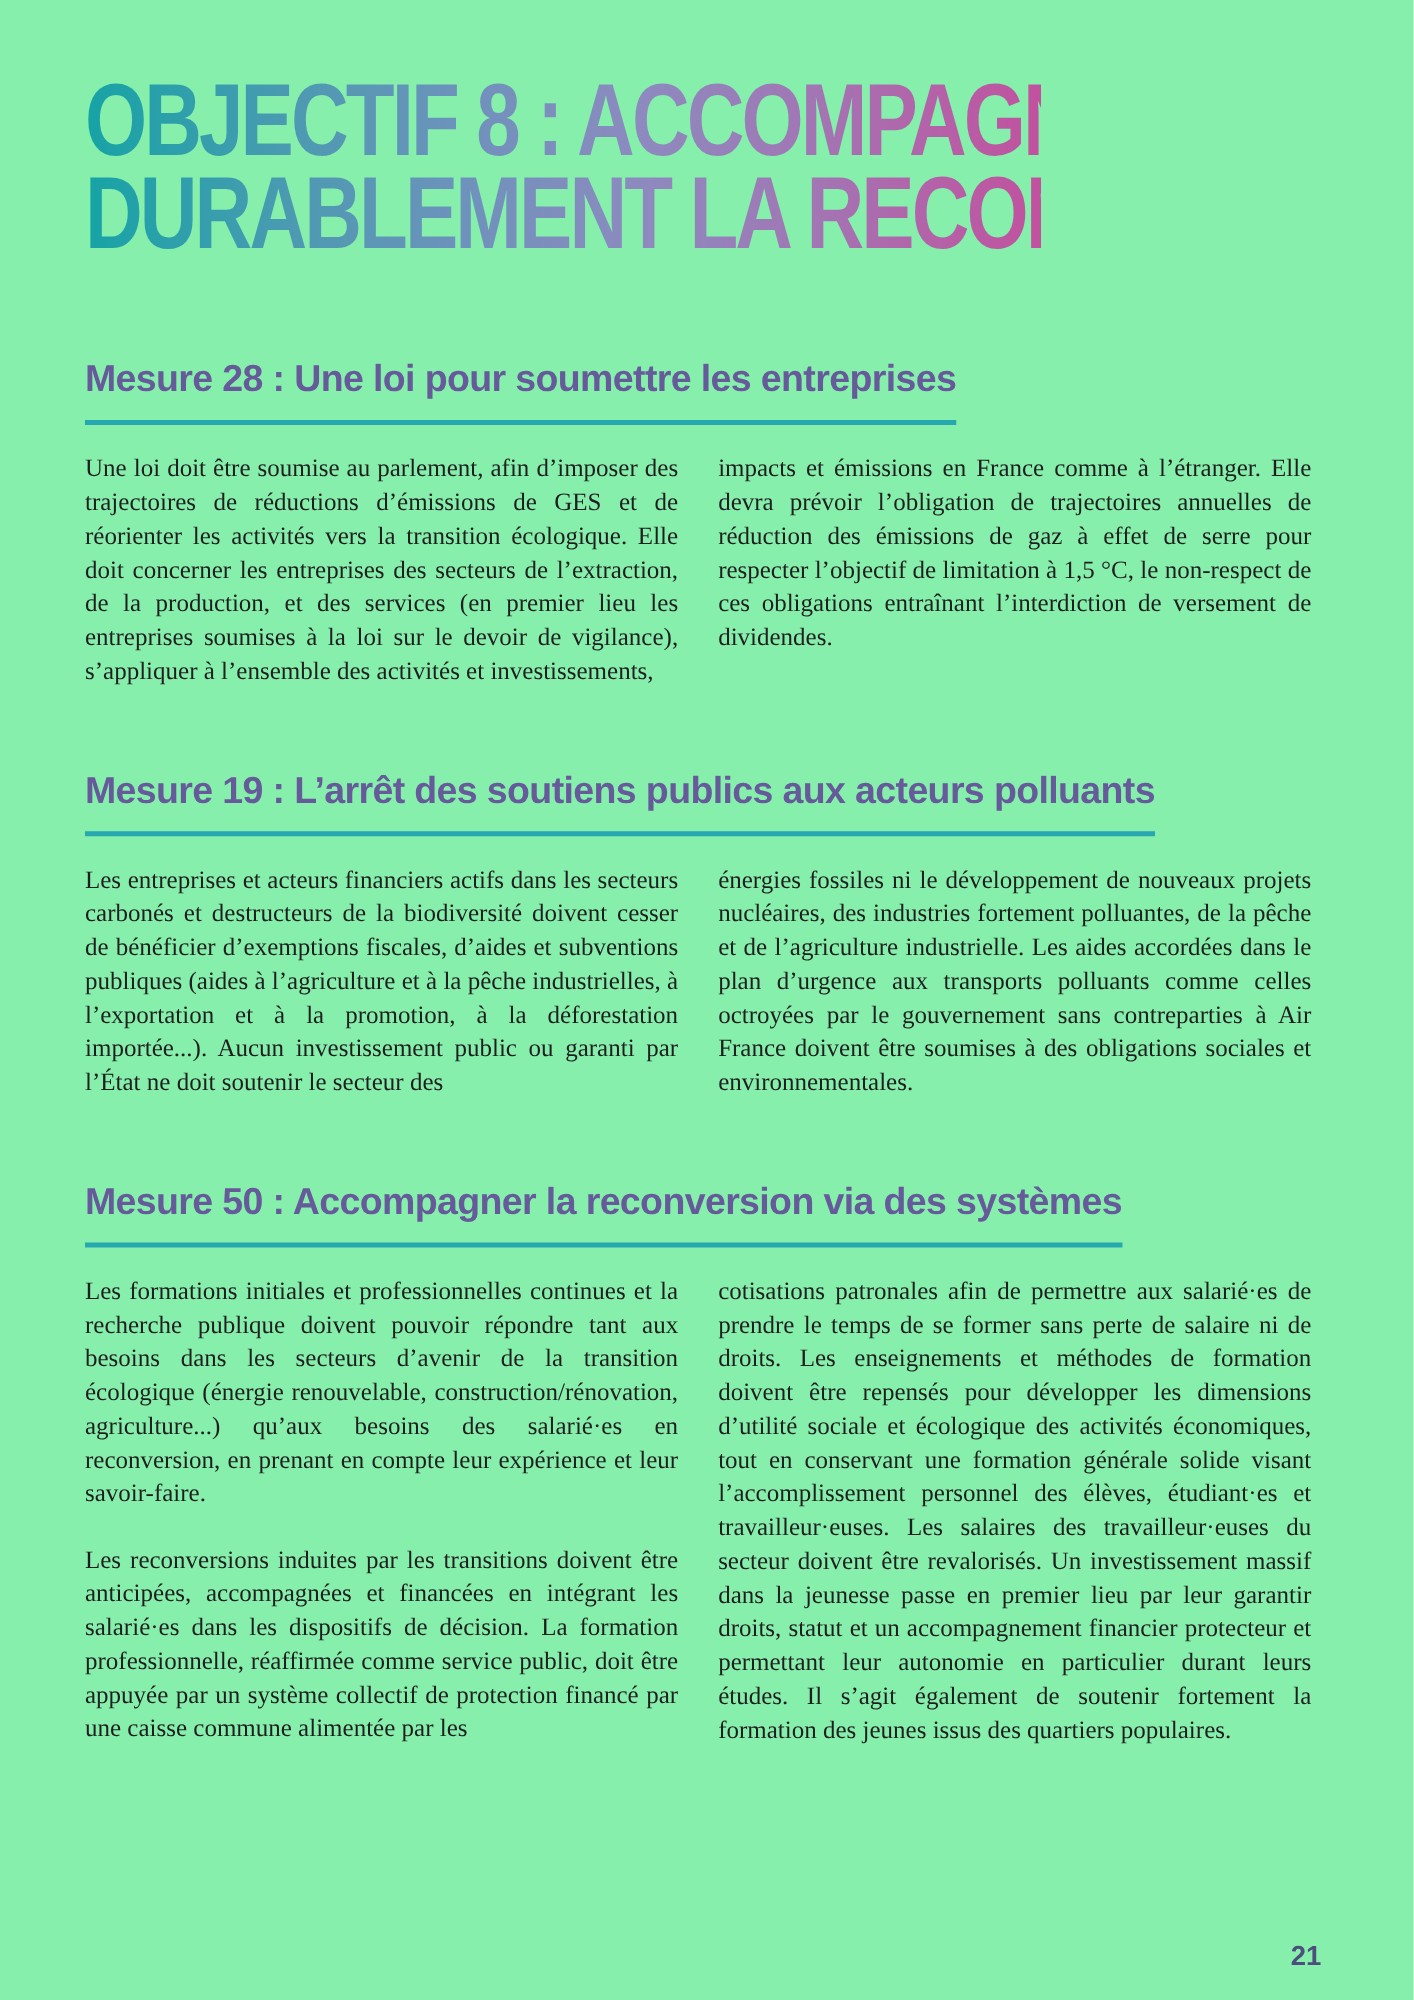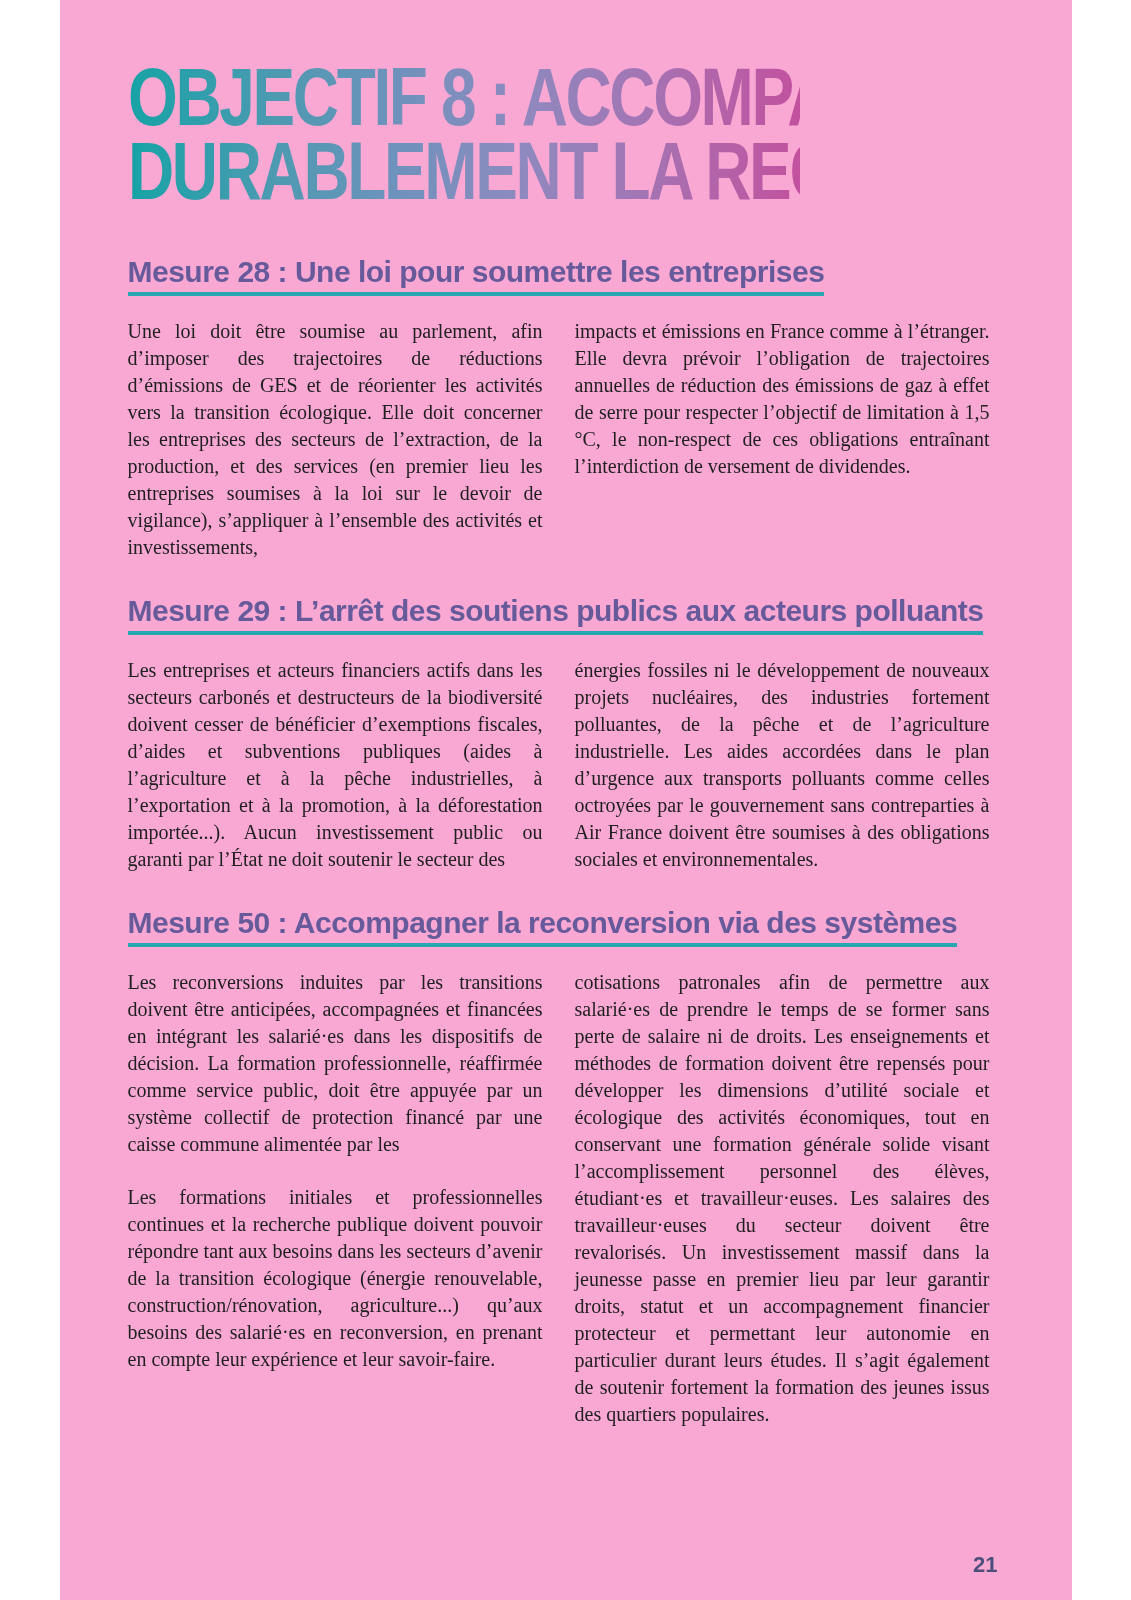--- a/index.html
+++ b/index.html
@@ -1,22 +1,22 @@
 <!DOCTYPE html>
 <html lang="fr"><head>
 <meta charset="utf-8">
 <title>Objectif 8</title>
 <style>
   html, body { margin: 0; padding: 0; background: #ffffff; }
   .page {
     position: relative;
-    width: 1012px;
+    width: 1131px;
     height: 1600px;
     margin: 0 auto;
-    background: #f9a8d4;
+    background: #86efac;
     overflow: hidden;
     font-family: "Liberation Serif", serif;
   }
   .content { padding: 60px 82px 0 68px; }
 
   
   .page-title {
     margin: 0 0 44px 0;
     font-family: "Liberation Sans", sans-serif;
     font-weight: bold;
@@ -46,21 +46,22 @@
     font-weight: bold;
     font-size: 30px;
     line-height: 1.34;
     letter-spacing: -0.5px;
     color: #665a9b;
     margin: 0 0 22px 0;
   }
   .mesure-heading .hline {
     display: inline-block;
     border-bottom: 4px solid #27a8b0;
-    padding-bottom: 0;
+    padding-bottom: 12px;
+    margin-top: 32px;
   }
   section + section .mesure-heading { margin-top: 30px; }
 
   
   .columns { display: flex; gap: 32px; }
   .col {
     flex: 1 1 0;
     text-align: justify;
     font-size: 20px;
     line-height: 27px;
@@ -93,37 +94,37 @@
         <div class="col">
           <p>Une loi doit être soumise au parlement, afin d’imposer des trajectoires de réductions d’émissions de GES et de réorienter les activités vers la transition écologique. Elle doit concerner les entreprises des secteurs de l’extraction, de la production, et des services (en premier lieu les entreprises soumises à la loi sur le devoir de vigilance), s’appliquer à l’ensemble des activités et investissements,</p>
         </div>
         <div class="col">
           <p>impacts et émissions en France comme à l’étranger. Elle devra prévoir l’obligation de trajectoires annuelles de réduction des émissions de gaz à effet de serre pour respecter l’objectif de limitation à 1,5 °C, le non-respect de ces obligations entraînant l’interdiction de versement de dividendes.</p>
         </div>
       </div>
     </section>
 
     <section>
-      <h2 class="mesure-heading"><span class="hline">Mesure 29 : L’arrêt des soutiens publics aux acteurs polluants</span></h2>
+      <h2 class="mesure-heading"><span class="hline">Mesure 19 : L’arrêt des soutiens publics aux acteurs polluants</span></h2>
       <div class="columns">
         <div class="col">
           <p>Les entreprises et acteurs financiers actifs dans les secteurs carbonés et destructeurs de la biodiversité doivent cesser de bénéficier d’exemptions fiscales, d’aides et subventions publiques (aides à l’agriculture et à la pêche industrielles, à l’exportation et à la promotion, à la déforestation importée...). Aucun investissement public ou garanti par l’État ne doit soutenir le secteur des</p>
         </div>
         <div class="col">
           <p>énergies fossiles ni le développement de nouveaux projets nucléaires, des industries fortement polluantes, de la pêche et de l’agriculture industrielle. Les aides accordées dans le plan d’urgence aux transports polluants comme celles octroyées par le gouvernement sans contreparties à Air France doivent être soumises à des obligations sociales et environnementales.</p>
         </div>
       </div>
     </section>
 
     <section>
       <h2 class="mesure-heading"><span class="hline">Mesure 50 : Accompagner la reconversion via des systèmes</span><br></h2>
       <div class="columns">
         <div class="col">
+          <p>Les formations initiales et professionnelles continues et la recherche publique doivent pouvoir répondre tant aux besoins dans les secteurs d’avenir de la transition écologique (énergie renouvelable, construction/rénovation, agriculture...) qu’aux besoins des salarié·es en reconversion, en prenant en compte leur expérience et leur savoir-faire.</p>
           <p>Les reconversions induites par les transitions doivent être anticipées, accompagnées et financées en intégrant les salarié·es dans les dispositifs de décision. La formation professionnelle, réaffirmée comme service public, doit être appuyée par un système collectif de protection financé par une caisse commune alimentée par les</p>
-          <p>Les formations initiales et professionnelles continues et la recherche publique doivent pouvoir répondre tant aux besoins dans les secteurs d’avenir de la transition écologique (énergie renouvelable, construction/rénovation, agriculture...) qu’aux besoins des salarié·es en reconversion, en prenant en compte leur expérience et leur savoir-faire.</p>
         </div>
         <div class="col">
           <p>cotisations patronales afin de permettre aux salarié·es de prendre le temps de se former sans perte de salaire ni de droits. Les enseignements et méthodes de formation doivent être repensés pour développer les dimensions d’utilité sociale et écologique des activités économiques, tout en conservant une formation générale solide visant l’accomplissement personnel des élèves, étudiant·es et travailleur·euses. Les salaires des travailleur·euses du secteur doivent être revalorisés. Un investissement massif dans la jeunesse passe en premier lieu par leur garantir droits, statut et un accompagnement financier protecteur et permettant leur autonomie en particulier durant leurs études. Il s’agit également de soutenir fortement la formation des jeunes issus des quartiers populaires.</p>
         </div>
       </div>
     </section>
 
   </div>
 
   <div class="page-number">21</div>

